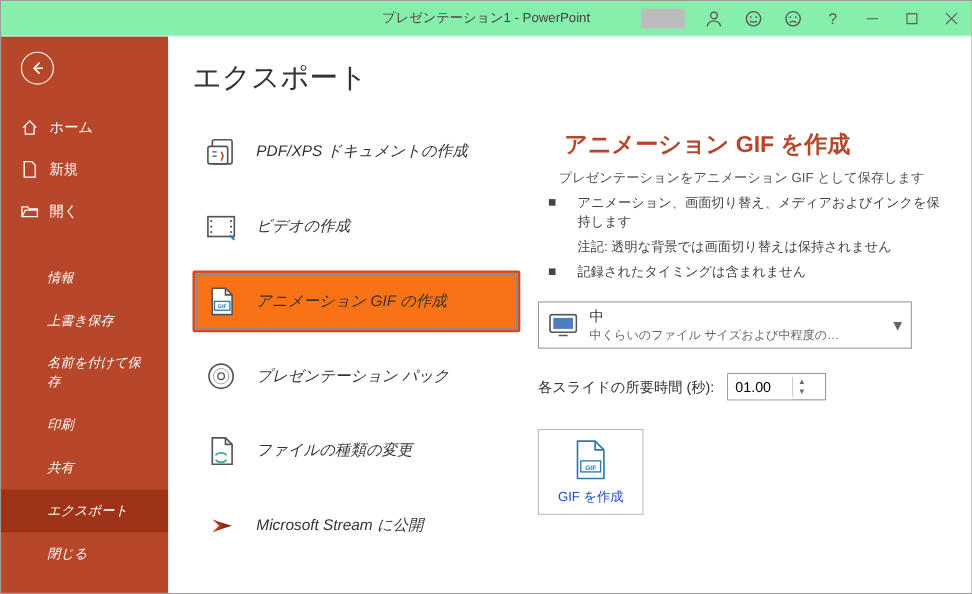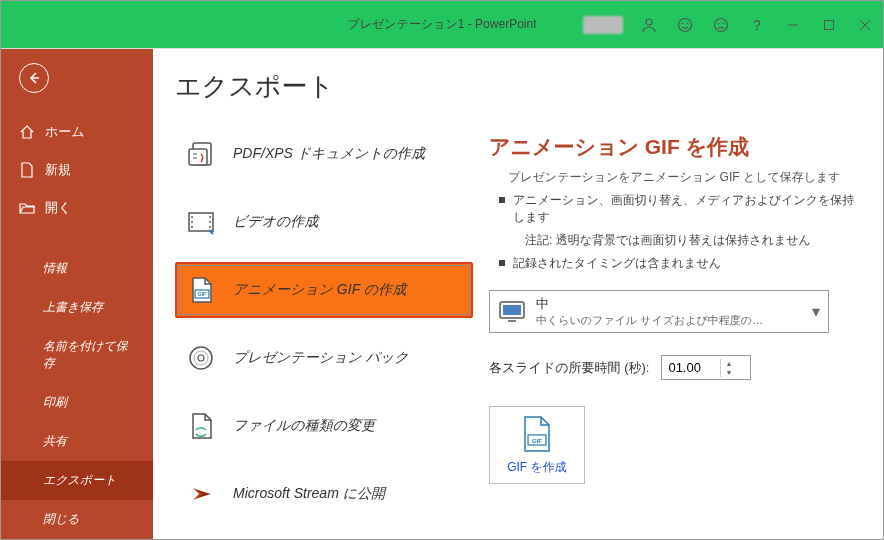--- a/index.html
+++ b/index.html
@@ -1,42 +1,42 @@
 <!DOCTYPE html>
 <html><head>
 <meta charset="utf-8">
 <style>
 * { margin: 0; padding: 0; box-sizing: border-box; font-family: "Yu Gothic UI", "Meiryo", sans-serif; }
 body { width: 884px; height: 540px; overflow: hidden; background: #fff; }
 .window { width: 884px; height: 540px; border: 1px solid #999; display: flex; flex-direction: column; }
-.titlebar { height: 48px; background: #22c55e; display: flex; align-items: center; position: relative; border-bottom: 1px solid #ddd; }
+.titlebar { height: 32px; background: #86efac; display: flex; align-items: center; position: relative; border-bottom: 1px solid #ddd; }
 .title-text { position: absolute; left: 50%; transform: translateX(-50%); font-size: 12px; color: #444; }
 .title-right { position: absolute; right: 0; display: flex; align-items: center; height: 100%; }
 .avatar-blur { width: 40px; height: 18px; background: #bbb; border-radius: 2px; margin-right: 8px; filter: blur(1px); }
 .title-btn { width: 36px; height: 32px; display: flex; align-items: center; justify-content: center; color: #555; font-size: 14px; cursor: pointer; }
 .body { flex: 1; display: flex; min-height: 0; }
 .sidebar { width: 152px; background: #b7472a; color: #fff; display: flex; flex-direction: column; padding-top: 14px; }
 .back-circle { width: 30px; height: 30px; border: 1.5px solid #fff; border-radius: 50%; display: flex; align-items: center; justify-content: center; margin-left: 18px; margin-bottom: 20px; cursor: pointer; }
 .side-item { padding: 10px 18px; font-size: 13px; display: flex; align-items: center; gap: 10px; cursor: pointer; }
 .side-item.sub { padding: 11px 18px 11px 42px; font-size: 12px; font-style: italic; }
 .side-item.active { background: #9e3317; }
 .side-icon { width: 16px; height: 16px; display: inline-flex; align-items: center; justify-content: center; }
 .side-sep { height: 22px; }
 .main { flex: 1; display: flex; background: #fff; min-width: 0; }
 .export-col { width: 330px; padding: 20px 10px 0 22px; }
 .page-title { font-size: 26px; color: #333; font-weight: 400; margin-bottom: 22px; }
 .exp-item { display: flex; align-items: center; gap: 18px; padding: 12px 10px; margin-bottom: 12px; cursor: pointer; border: 2px solid transparent; }
 .exp-item.selected { background: #f97316; border: 2px solid #e33e1d; border-radius: 2px; outline: 1px solid #888; outline-offset: -4px; }
 .exp-icon { width: 28px; height: 28px; display: flex; align-items: center; justify-content: center; flex-shrink: 0; }
 .exp-label { font-size: 14px; color: #333; font-style: italic; }
 .detail-col { flex: 1; padding: 84px 20px 0 6px; }
-.detail-title { font-size: 21px; color: #b7472a; margin-bottom: 8px; }
+.detail-title { font-size: 21px; color: #b7472a; margin-bottom: 8px; margin-left: 24px; }
 .detail-sub { font-size: 12px; color: #555; margin-bottom: 6px; margin-left: 19px; }
 .bullets { margin-left: 10px; }
-.bullet-row { display: flex; gap: 8px; font-size: 12px; color: #444; margin-bottom: 6px; align-items: flex-start; }
+.bullet-row { display: flex; gap: 20px; font-size: 12px; color: #444; margin-bottom: 6px; align-items: flex-start; }
 .bullet-sq { width: 6px; height: 6px; background: #444; margin-top: 5px; flex-shrink: 0; }
 .note { font-size: 12px; color: #444; margin-left: 26px; margin-bottom: 6px; }
 .dropdown { border: 1px solid #999; display: flex; align-items: center; padding: 4px 8px; margin-top: 18px; width: 340px; cursor: pointer; }
 .dd-icon { width: 28px; height: 24px; display: flex; align-items: center; justify-content: center; margin-right: 10px; }
 .dd-text { flex: 1; }
 .dd-line1 { font-size: 13px; color: #333; }
 .dd-line2 { font-size: 11px; color: #666; white-space: nowrap; overflow: hidden; text-overflow: ellipsis; }
 .dd-caret { color: #666; }
 .time-row { display: flex; align-items: center; gap: 12px; margin-top: 22px; font-size: 13px; color: #333; }
 .spinner { border: 1px solid #999; display: flex; align-items: center; width: 90px; }

